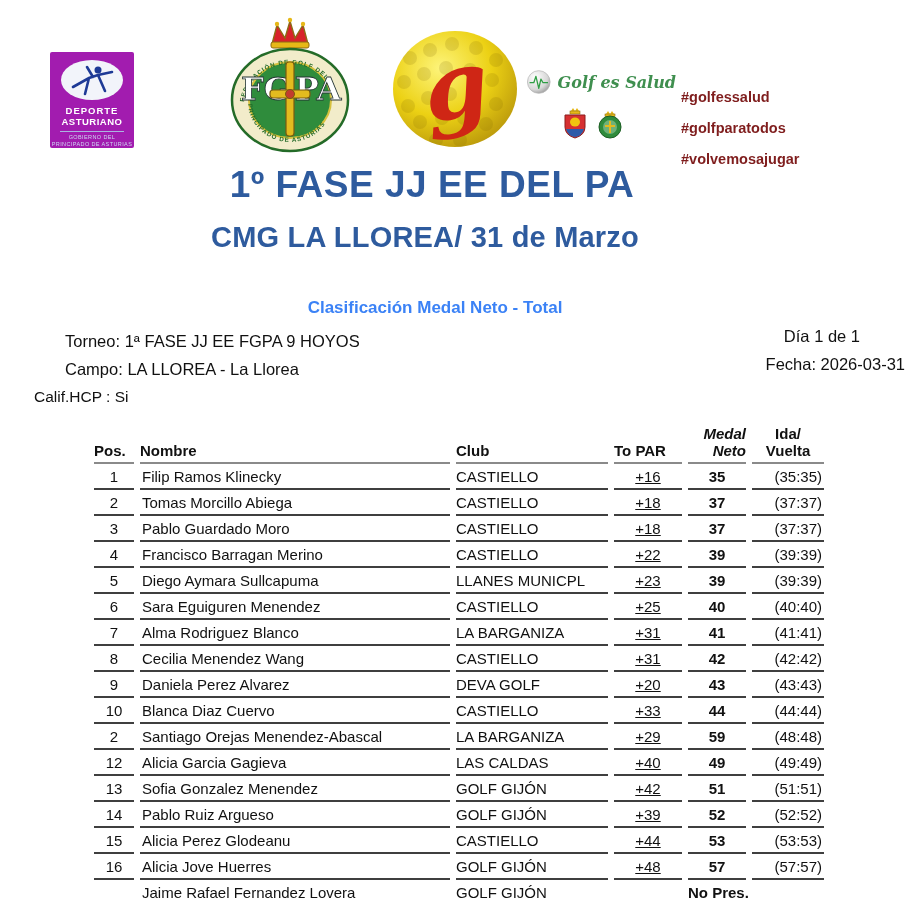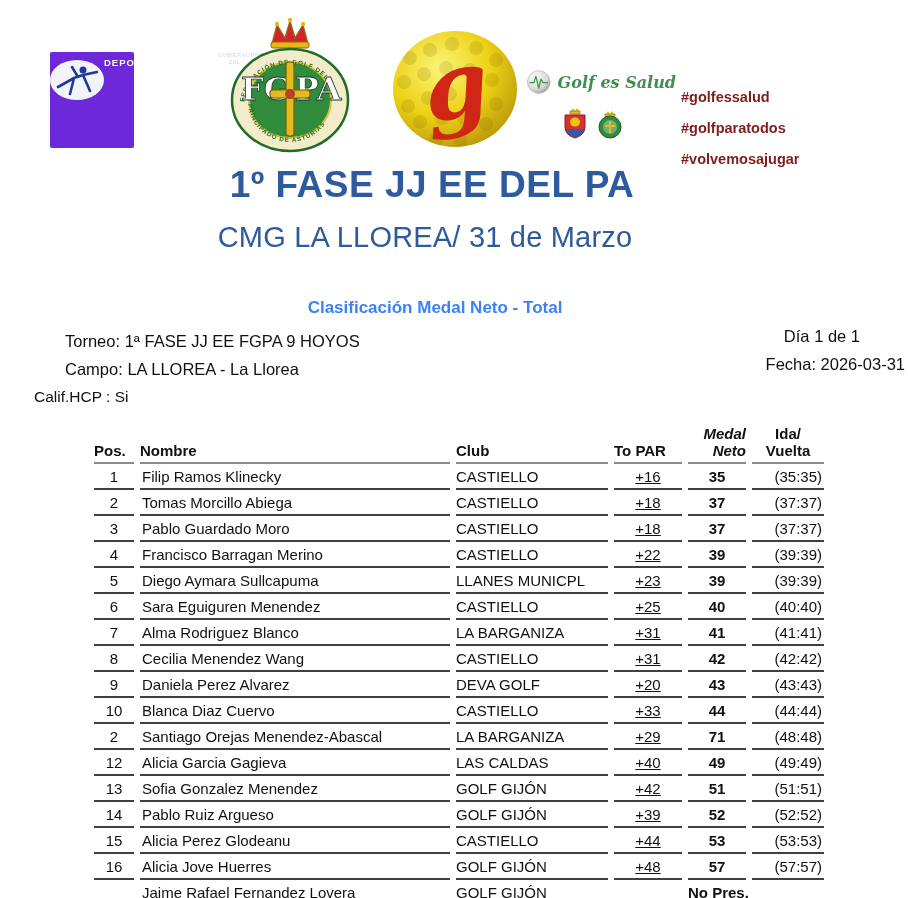--- a/index.html
+++ b/index.html
@@ -2,21 +2,21 @@
 <html><head>
 <meta charset="utf-8">
 <style>
   html,body{margin:0;padding:0;background:#fff;}
   .page{position:relative;width:908px;height:898px;background:#fff;overflow:hidden;
         font-family:"Liberation Sans",sans-serif;color:#111;}
 
   
   .banner{position:relative;height:156px;}
   .logo-deporte{position:absolute;left:50px;top:52px;width:84px;height:96px;
-    background:#6d28d9;border-radius:2px;display:flex;flex-direction:row;align-items:flex-start;}
+    background:#a21caf;border-radius:2px;display:flex;flex-direction:column;align-items:center;}
   .logo-deporte .oval{width:62px;height:40px;background:#f2f4fa;border-radius:50%;
     margin-top:8px;display:flex;align-items:center;justify-content:center;}
   .logo-deporte .dep-line1{color:#fff;font-size:9.5px;font-weight:bold;letter-spacing:1px;margin-top:5px;}
   .logo-deporte .dep-line2{color:#fff;font-size:9.5px;font-weight:bold;letter-spacing:0.5px;}
   .logo-deporte .rule{width:64px;border-top:1px solid #aab4e0;margin:4px 0 2px 0;}
   .logo-deporte .gob{color:#cdd6f2;font-size:5.5px;line-height:7px;text-align:center;text-transform:uppercase;letter-spacing:.4px;}
 
   .logo-fgpa{position:absolute;left:228px;top:14px;width:124px;height:140px;}
   .logo-ball{position:absolute;left:392px;top:28px;width:126px;height:122px;}
 
@@ -26,21 +26,21 @@
     color:#3f8f4f;font-size:16px;white-space:nowrap;}
   .crests{display:flex;gap:7px;margin-top:7px;margin-left:36px;align-items:flex-end;}
 
   .hashtags{position:absolute;left:681px;top:82px;color:#7f1d1d;
     font-size:14.5px;font-weight:bold;line-height:31px;}
 
   
   .main-title{text-align:center;padding-right:44px;margin-top:8px;
     color:#2e5b9e;font-size:37px;font-weight:bold;letter-spacing:.5px;}
   .sub-title{text-align:center;padding-right:58px;margin-top:15px;
-    color:#2e5b9e;font-size:29px;font-weight:normal;letter-spacing:.2px;}
+    color:#2e5b9e;font-size:29px;font-weight:bold;letter-spacing:.2px;}
 
   
   .section-title{text-align:center;padding-right:38px;margin-top:44px;
     font-size:17px;font-weight:bold;color:#3b82f6;}
   .info{position:relative;margin-top:9px;font-size:16.5px;}
   .info-row{height:28px;line-height:28px;}
   .lbl{font-weight:normal;}
   .info-left-1,.info-left-2{margin-left:65px;}
   .info-left-3{margin-left:34px;font-size:15.5px;}
   .info-right-1{position:absolute;top:0;right:48px;}
@@ -329,21 +329,21 @@
           <td class="col-club">CASTIELLO</td>
           <td class="col-topar">+33</td>
           <td class="col-medal">44</td>
           <td class="col-ida">(44:44)</td>
         </tr>
         <tr>
           <td class="col-pos">2</td>
           <td class="col-nombre">Santiago Orejas Menendez-Abascal</td>
           <td class="col-club">LA BARGANIZA</td>
           <td class="col-topar">+29</td>
-          <td class="col-medal">71</td>
+          <td class="col-medal">59</td>
           <td class="col-ida">(48:48)</td>
         </tr>
         <tr>
           <td class="col-pos">12</td>
           <td class="col-nombre">Alicia Garcia Gagieva</td>
           <td class="col-club">LAS CALDAS</td>
           <td class="col-topar">+40</td>
           <td class="col-medal">49</td>
           <td class="col-ida">(49:49)</td>
         </tr>

